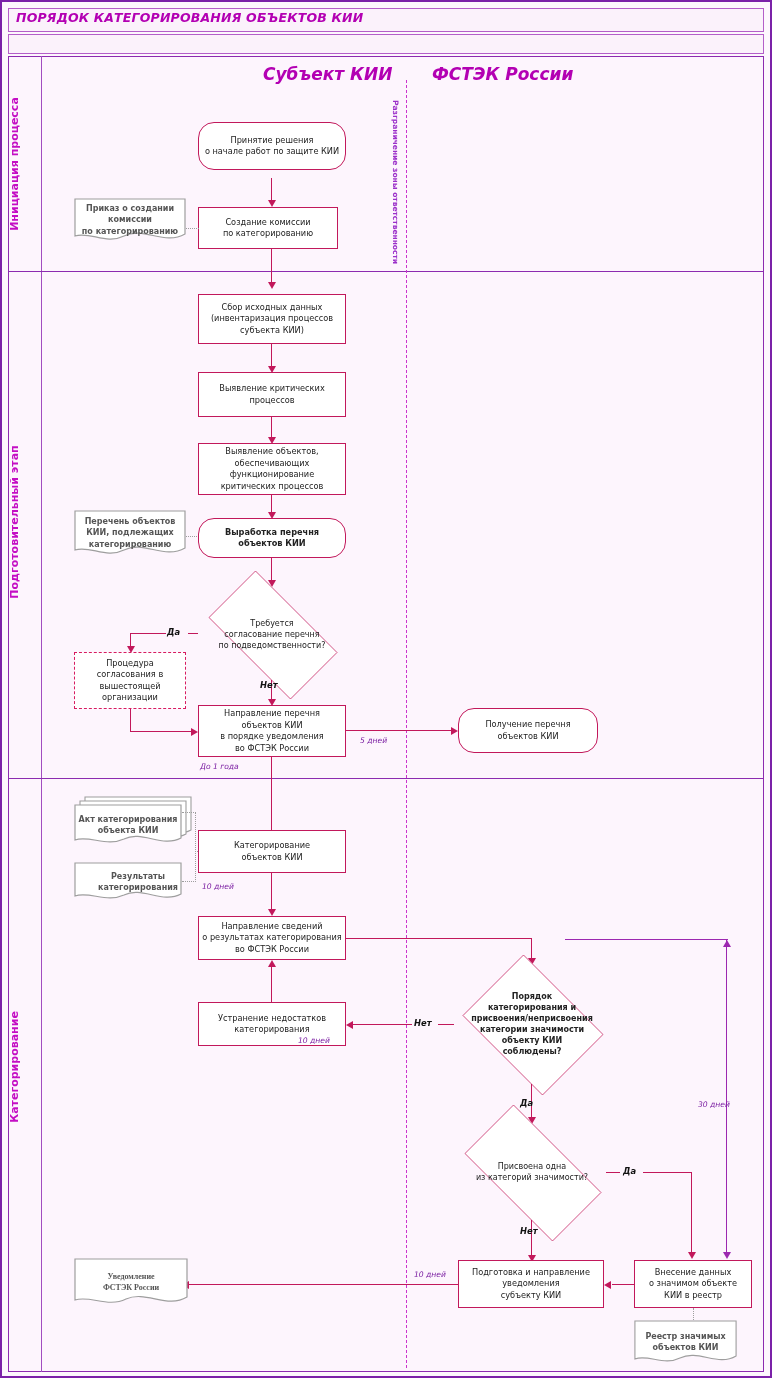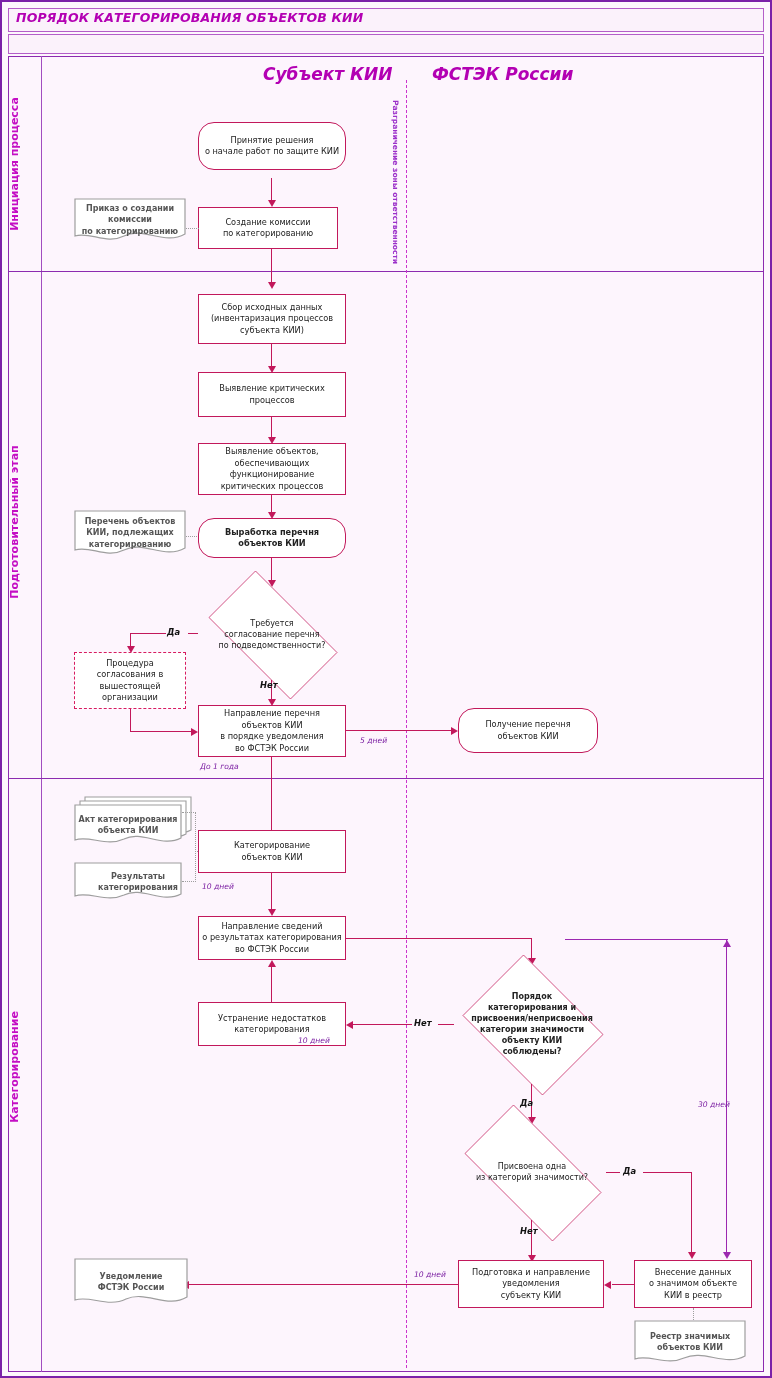--- a/index.html
+++ b/index.html
@@ -377,26 +377,26 @@
   <div class="abs arrow arr-left" style="left:602px;top:1278.5px;"></div>
 
   <div class="abs ln lnh" style="left:186px;top:1282px;width:270px;"></div>
   <div class="abs arrow arr-left" style="left:180px;top:1278.5px;"></div>
   <div class="abs edge-label" style="left:412px;top:1268px;">10 дней</div>
 
   <div class="abs doc" style="left:72px;top:1256px;width:114px;height:48px;">
     <svg class="docbg" viewBox="0 0 114 48" preserveAspectRatio="none">
       <path d="M1,1 L113,1 L113,39 C93,51 72,32 52,41 C34,50 16,37 1,42 Z" fill="#ffffff" stroke="#9e9e9e" stroke-width="1.2"></path>
     </svg>
-    <span class="doctext" style="white-space:pre-line;">Уведомление
+    <span class="doctext" style="white-space:pre-line;font-family:Liberation Serif, serif;">Уведомление
 ФСТЭК России</span>
   </div>
 
   <div class="abs dotted-v" style="left:691px;top:1306px;height:14px;"></div>
-  <div class="abs doc" style="left:632px;top:1318px;width:112px;height:44px;">
+  <div class="abs doc" style="left:632px;top:1318px;width:103px;height:44px;">
     <svg class="docbg" viewBox="0 0 112 44" preserveAspectRatio="none">
       <path d="M1,1 L111,1 L111,36 C91,47 70,29 50,38 C33,46 15,34 1,39 Z" fill="#ffffff" stroke="#9e9e9e" stroke-width="1.2"></path>
     </svg>
     <span class="doctext" style="white-space:pre-line;">Реестр значимых
 объектов КИИ</span>
   </div>
 
   <div class="abs ln ln-pur lnh" style="left:563px;top:937px;width:163px;"></div>
   <div class="abs ln ln-pur lnv" style="left:724px;top:937px;height:315px;"></div>
   <div class="abs arrow arr-up-pur" style="left:720.5px;top:938px;"></div>

